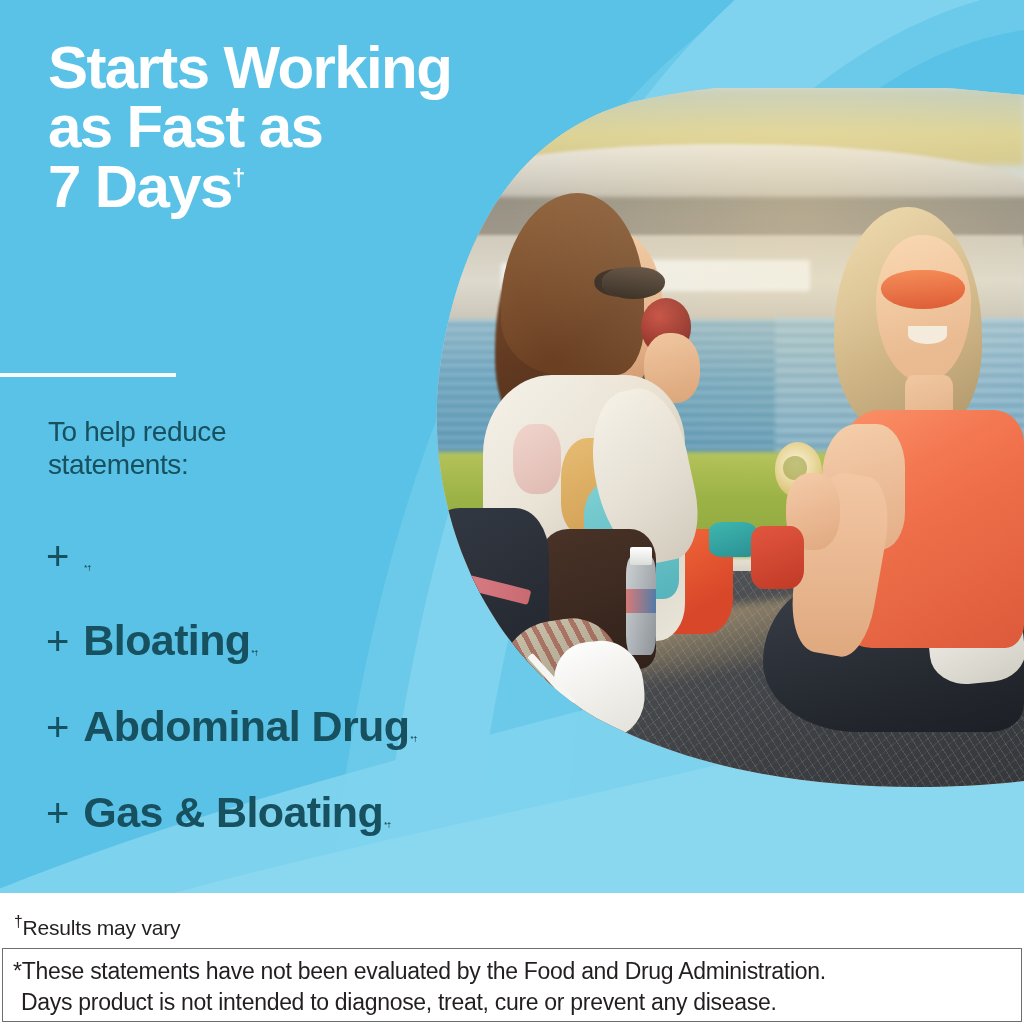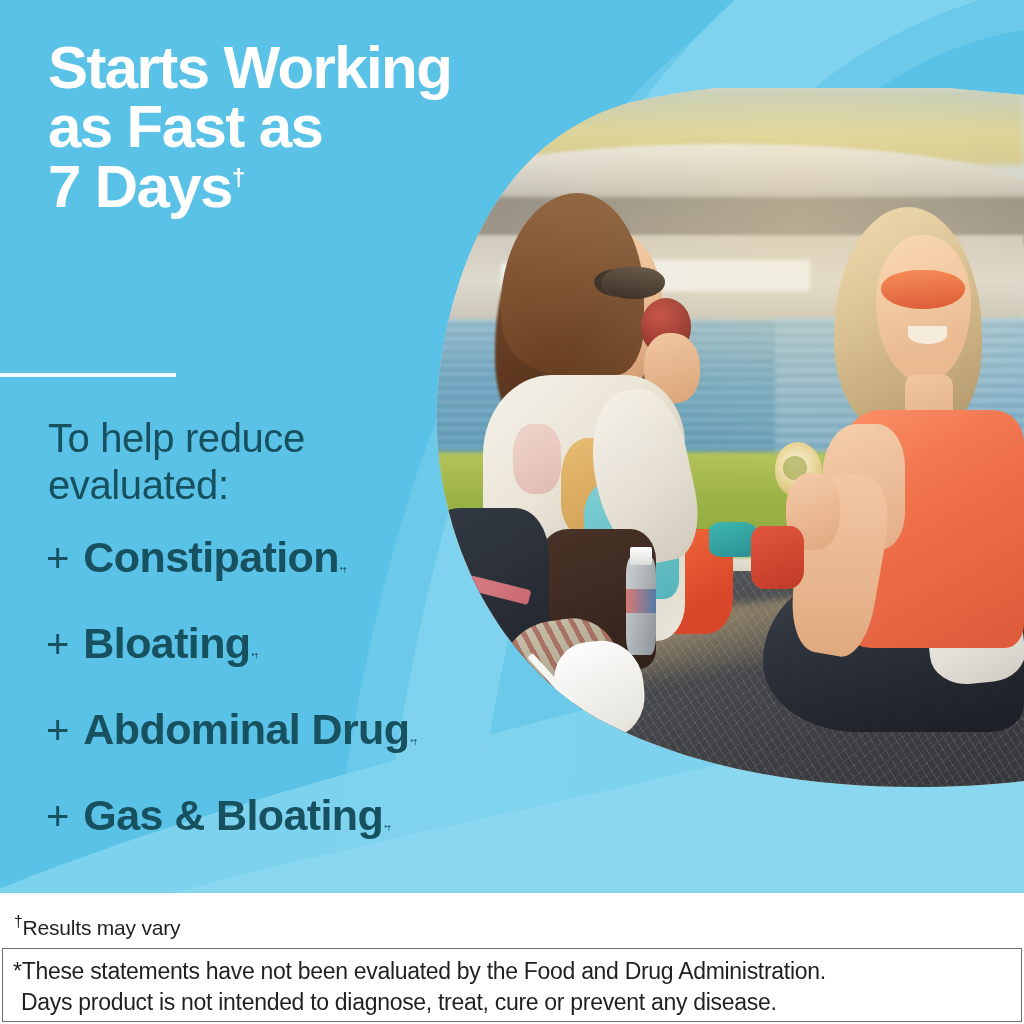--- a/index.html
+++ b/index.html
@@ -360,21 +360,21 @@
     width:176px; height:4px;
     background:#ffffff;
     opacity:.95;
   }
 
   
   .subhead {
     position:absolute; left:48px; top:415px;
     width:330px;
     color:#17505E;
-    font-size:40px;
+    font-size:28px;
     font-weight:400;
     line-height:1.18;
     letter-spacing:-0.4px;
   }
 
   .benefits {
     position:absolute; left:46px; top:536px;
     width:470px;
     list-style:none;
   }
@@ -525,27 +525,26 @@
     <h1 class="headline">
       <span class="ln">Starts Working</span>
       <span class="ln">as Fast as</span>
       <span class="ln"><span>7 Days</span><sup>†</sup></span>
     </h1>
 
     <div class="divider"></div>
 
     <p class="subhead">
       <span>To help reduce</span><br>
-      <span>evaluated:</span>
+      <span>statements:</span>
     </p>
 
     <ul class="benefits">
       <li class="benefit">
         <span class="plus">+</span>
-        <span class="btext">Constipation</span>
           <sup>*†</sup>
       </li>
       <li class="benefit">
         <span class="plus">+</span>
         <span class="btext">Bloating</span>
           <sup>*†</sup>
       </li>
       <li class="benefit">
         <span class="plus">+</span>
         <span class="btext">Abdominal Drug</span>

